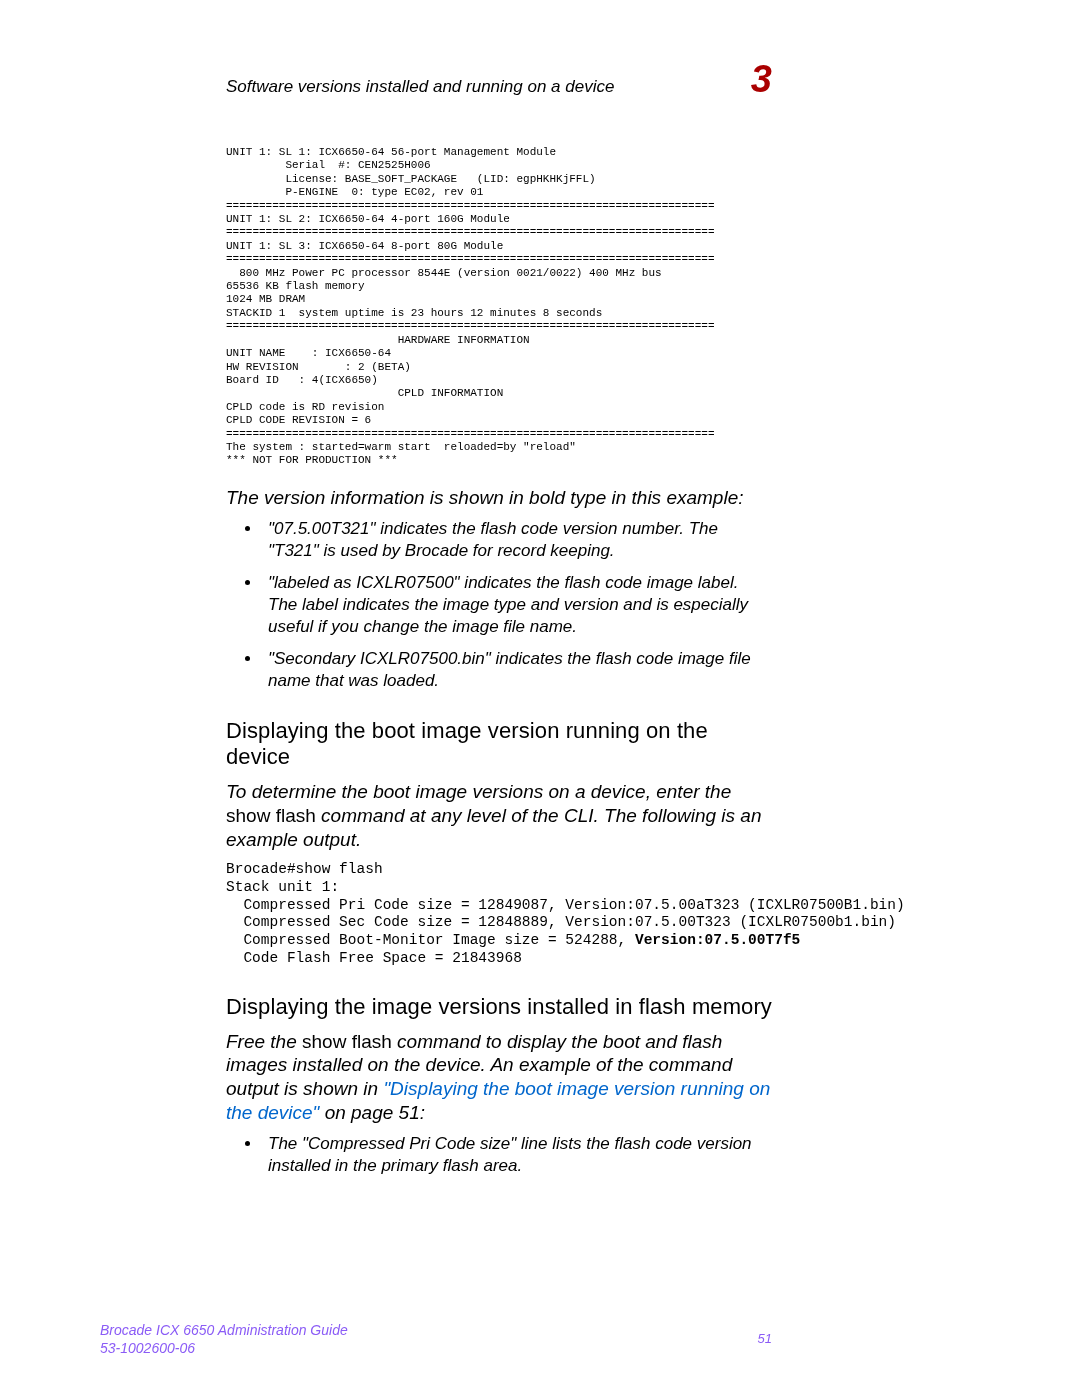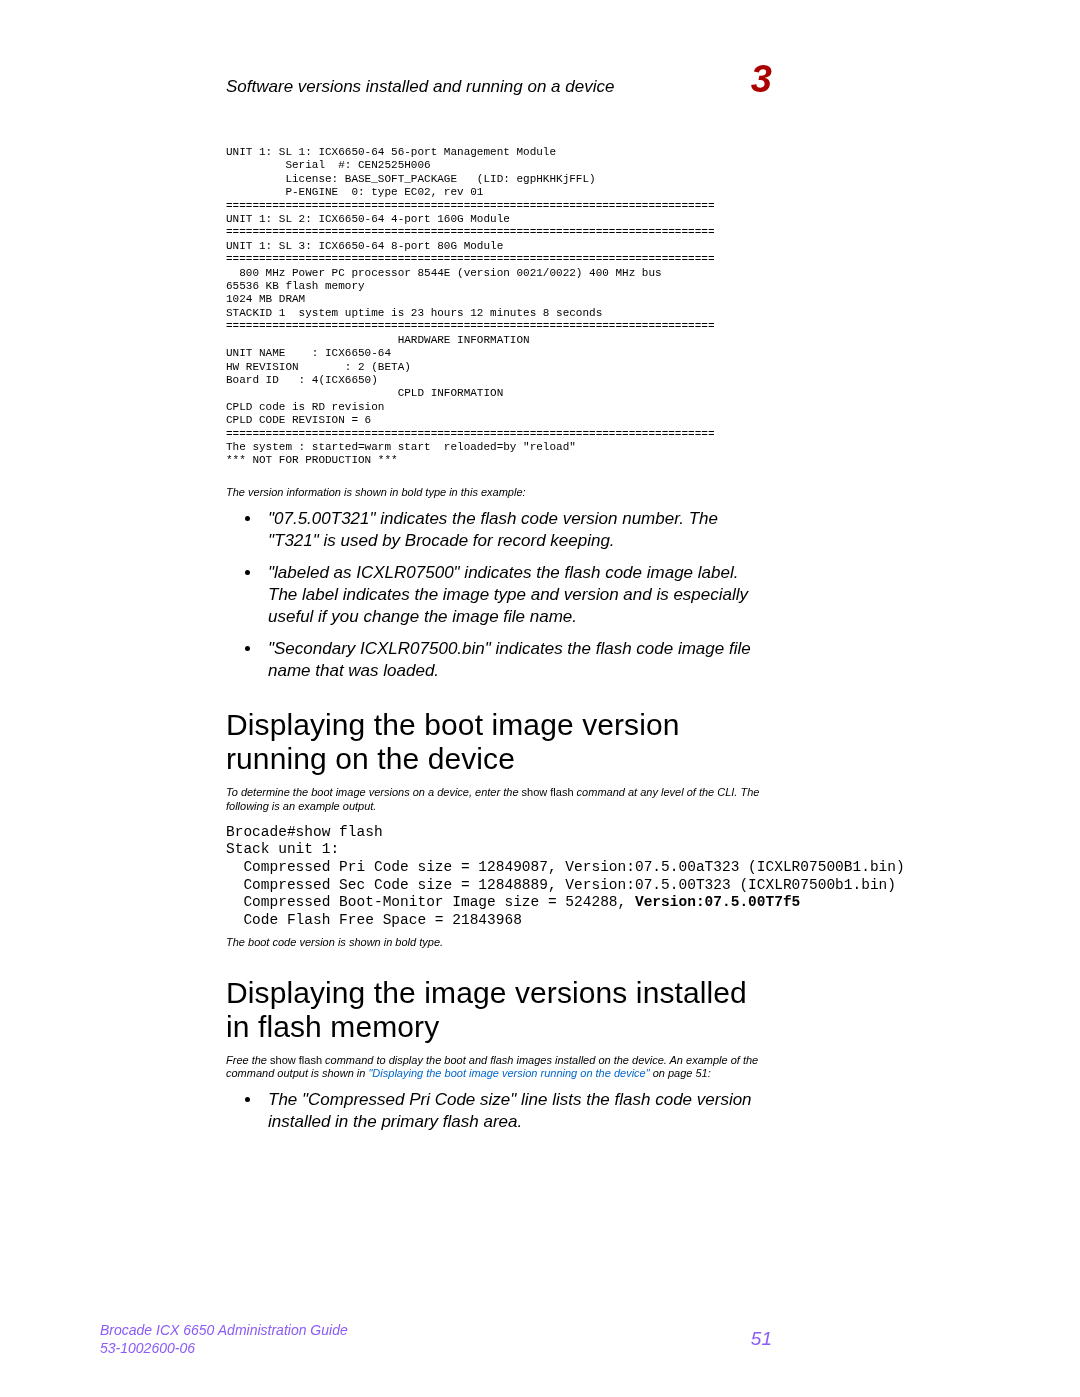--- a/index.html
+++ b/index.html
@@ -47,57 +47,57 @@
   .code-block-2 {
     font-family: Liberation Mono, monospace;
     font-size: 14.5px;
     line-height: 1.22;
     white-space: pre;
     margin: 10px 0 6px 0;
   }
   .code-bold { font-weight: bold; }
   .body-para {
     font-style: italic;
-    font-size: 11px;
+    font-size: 19px;
     line-height: 1.25;
     margin: 2px 0 8px 0;
   }
   ul.bullets {
     margin: 6px 0 8px 0;
     padding: 0 0 0 36px;
   }
   ul.bullets li {
     font-style: italic;
     font-size: 17px;
     line-height: 1.3;
     margin-bottom: 10px;
     padding-left: 6px;
   }
   .cmd { font-weight: normal; font-style: normal; }
   .h2 {
-    font-size: 30px;
+    font-size: 22px;
     font-weight: normal;
     margin: 26px 0 10px 0;
     letter-spacing: 0.1px;
   }
   .link { color: #0066cc; font-style: italic; }
   .footer {
     position: absolute;
     left: 100px;
     right: 100px;
     bottom: 40px;
     display: flex;
     justify-content: space-between;
     align-items: center;
     font-style: italic;
     font-size: 14px;
     color: #8b5cf6;
   }
   .footer-left { line-height: 1.3; }
-  .footer-right { font-size: 19px; }
+  .footer-right { font-size: 13px; }
 </style>
 </head>
 <body>
 
 <div class="page">
 
   <div class="running-head">
     <span class="running-head-title">Software versions installed and running on a device</span>
     <span class="running-head-num">3</span>
   </div>
@@ -141,21 +141,20 @@
     <span>To determine the boot image versions on a device, enter the </span><span class="cmd">show flash</span><span> command at any level of the CLI. The following is an example output.</span>
   </p>
 
   <div class="code-block-2"><span>Brocade#show flash
 Stack unit 1:
   Compressed Pri Code size = 12849087, Version:07.5.00aT323 (ICXLR07500B1.bin)
   Compressed Sec Code size = 12848889, Version:07.5.00T323 (ICXLR07500b1.bin)
   Compressed Boot-Monitor Image size = 524288, </span><span class="code-bold">Version:07.5.00T7f5</span><span>
   Code Flash Free Space = 21843968</span></div>
 
-  <p class="body-para">The boot code version is shown in bold type.</p>
 
   <h2 class="h2">Displaying the image versions installed in flash memory</h2>
 
   <p class="body-para">
     <span>Free the </span><span class="cmd">show flash</span><span> command to display the boot and flash images installed on the device. An example of the command output is shown in </span><span class="link">"Displaying the boot image version running on the device"</span><span> on page 51:</span>
   </p>
 
   <ul class="bullets">
     <li>The "Compressed Pri Code size" line lists the flash code version installed in the primary flash area.</li>
   </ul>

